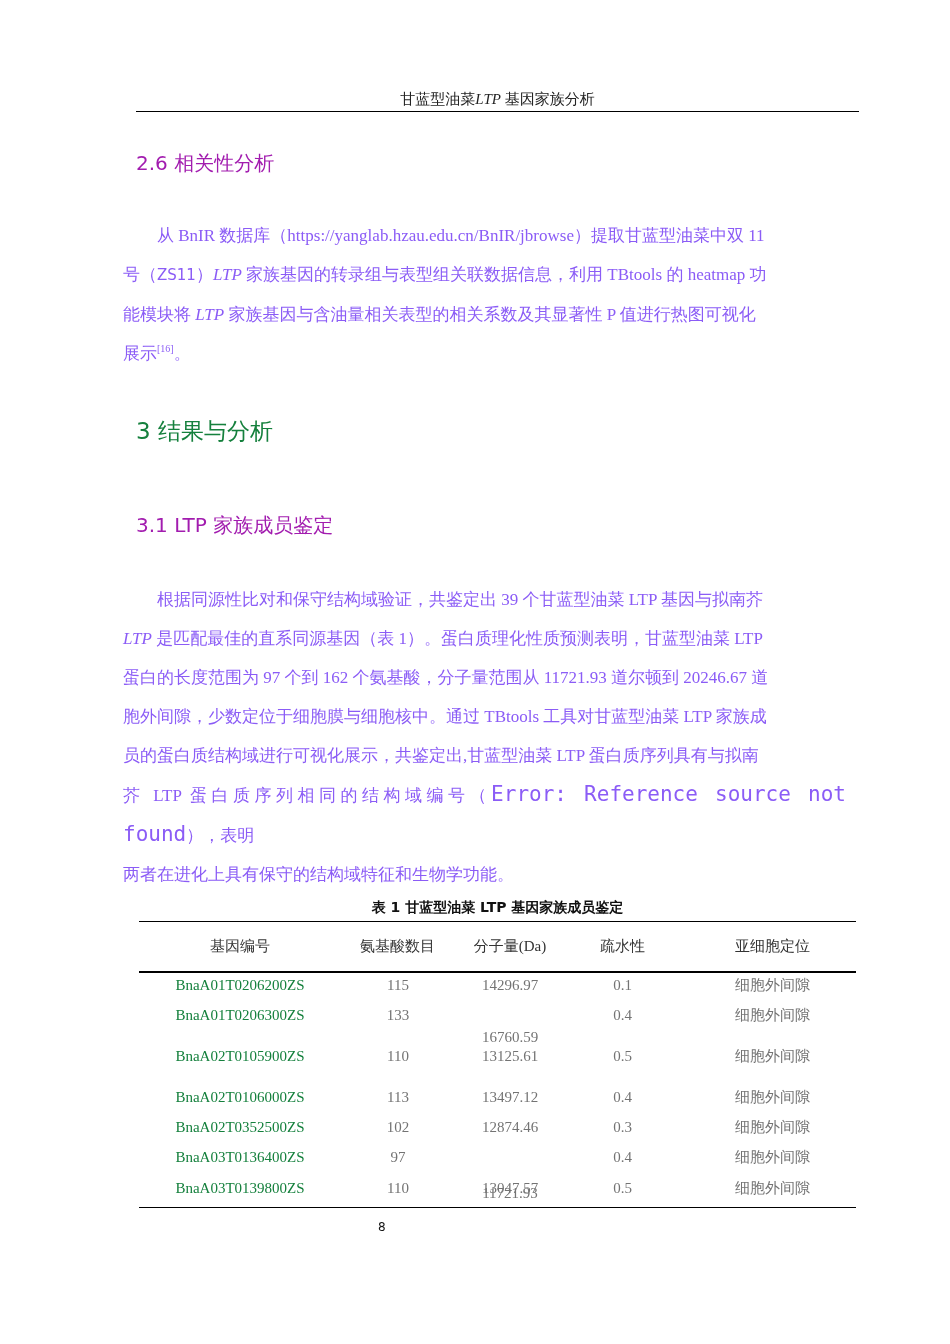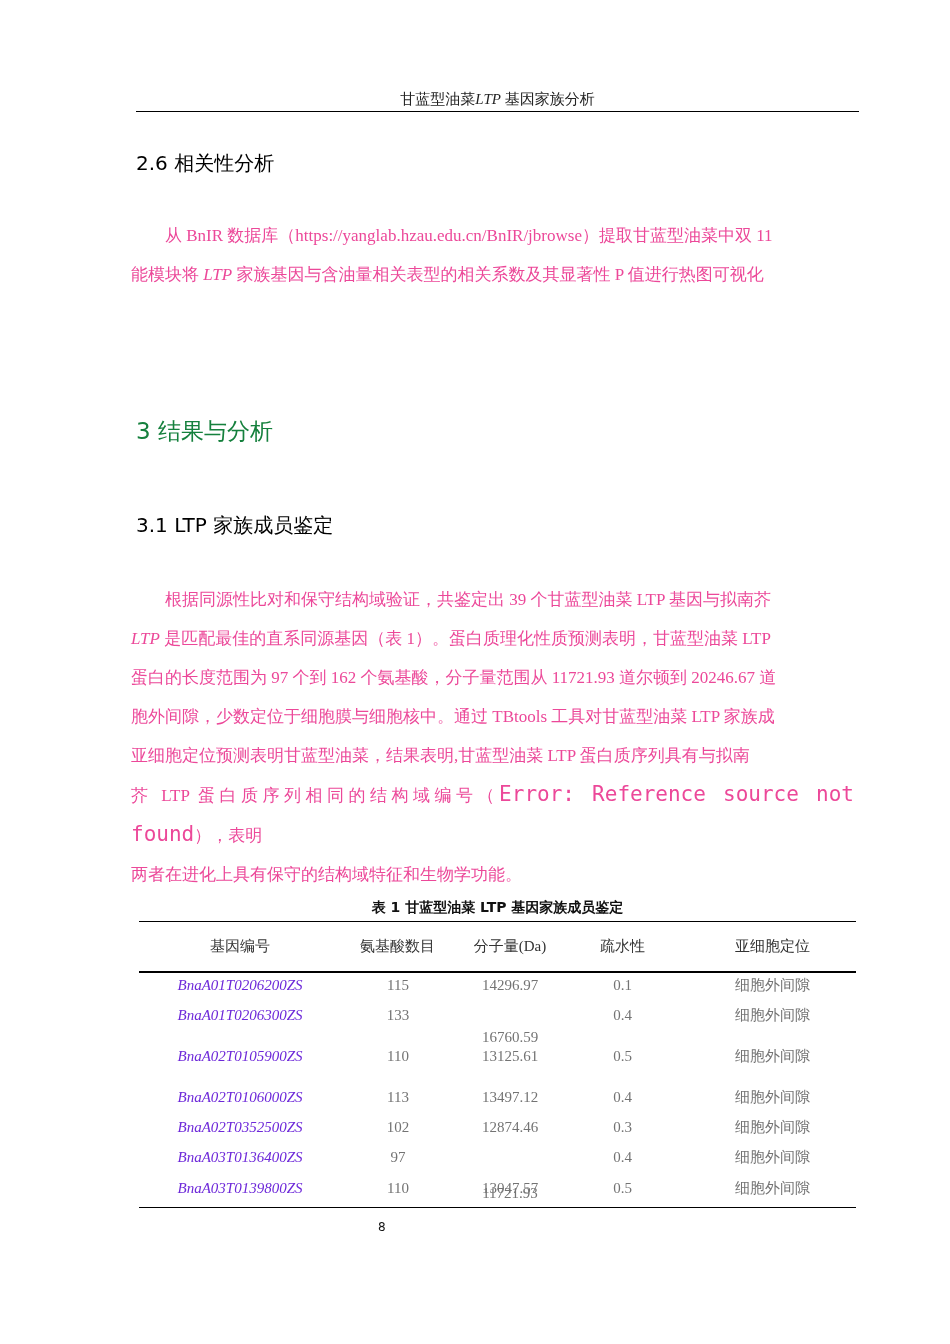--- a/index.html
+++ b/index.html
@@ -1,55 +1,57 @@
 <!DOCTYPE html>
 <html><head>
 <meta charset="utf-8">
 <style>
   html, body { margin: 0; padding: 0; background: #ffffff; }
   body { width: 950px; height: 1344px; position: relative; overflow: hidden; color: #111; font-family: "Liberation Serif", "DejaVu Serif", serif; }
   .page-header { position: absolute; left: 136px; top: 90px; width: 723px; text-align: center; font-size: 15px; color: #222; }
   .header-rule { position: absolute; left: 136px; top: 111px; width: 723px; height: 0; border-top: 1px solid #000; }
-  .h2 { position: absolute; left: 136px; font-family: "DejaVu Sans", "Liberation Sans", sans-serif; font-size: 20px; color: #000000; }
+  .h2 { position: absolute; left: 136px; font-family: "DejaVu Sans", "Liberation Sans", sans-serif; font-size: 20px; color: #a21caf; }
   .h1 { position: absolute; left: 136px; font-family: "DejaVu Sans", "Liberation Sans", sans-serif; font-size: 23px; color: #15803d; }
-  .para { position: absolute; left: 131px; width: 723px; font-size: 17px; line-height: 39px; text-align: justify; text-indent: 34px; color: #ec4899; }
+  .para { position: absolute; left: 123px; width: 723px; font-size: 17px; line-height: 39px; text-align: justify; text-indent: 34px; color: #8b5cf6; }
   .para i { font-style: italic; }
   .mono { font-family: "DejaVu Sans Mono", "Liberation Mono", monospace; font-size: 21px; }
   .sans { font-family: "DejaVu Sans", sans-serif; font-size: 15px; }
   sup { font-size: 10px; vertical-align: 7px; line-height: 0; }
   .caption { position: absolute; left: 136px; top: 899px; width: 723px; text-align: center; font-family: "DejaVu Sans", "Liberation Sans", sans-serif; font-size: 14px; font-weight: bold; color: #111; }
   .tbl-top { position: absolute; left: 139px; top: 921px; width: 717px; border-top: 1px solid #000; }
   .tbl-mid { position: absolute; left: 139px; top: 971px; width: 717px; border-top: 2px solid #000; }
   .tbl-bot { position: absolute; left: 139px; top: 1207px; width: 717px; border-top: 1px solid #000; }
   .th { position: absolute; top: 922px; height: 48px; display: flex; align-items: center; justify-content: center; text-align: center; font-size: 15px; line-height: 18px; color: #333; }
   .cell { position: absolute; height: 24px; line-height: 24px; text-align: center; font-size: 15px; color: #737373; }
-  .gene { font-style: italic; color: #6d28d9; }
+  .gene { color: #15803d; }
   .page-num { position: absolute; left: 378px; top: 1220px; font-family: "DejaVu Sans", sans-serif; font-size: 12px; color: #111; }
 </style>
 </head>
 <body>
 
 <div class="page-header"><span>甘蓝型油菜</span><i>LTP</i><span> 基因家族分析</span></div>
 <div class="header-rule"></div>
 
 <div class="h2" style="top:150px;">2.6 相关性分析</div>
 <div class="para" style="top:216px;">
   <div>从 BnIR 数据库（https://yanglab.hzau.edu.cn/BnIR/jbrowse）提取甘蓝型油菜中双 11</div>
+  <div style="text-indent:0"><span>号（</span><span class="sans">ZS11</span><span>）</span><i>LTP</i><span> 家族基因的转录组与表型组关联数据信息，利用 TBtools 的 heatmap 功</span></div>
   <div style="text-indent:0"><span>能模块将 </span><i>LTP</i><span> 家族基因与含油量相关表型的相关系数及其显著性 P 值进行热图可视化</span></div>
+  <div style="text-indent:0"><span>展示</span><sup>[16]</sup><span>。</span></div>
 </div>
 
 <div class="h1" style="top:416px;">3  结果与分析</div>
 
 <div class="h2" style="top:512px;">3.1  LTP 家族成员鉴定</div>
 <div class="para" style="top:580px;">
   <div>根据同源性比对和保守结构域验证，共鉴定出 39 个甘蓝型油菜 LTP 基因与拟南芥</div>
   <div style="text-indent:0"><i>LTP</i><span> 是匹配最佳的直系同源基因（表 1）。蛋白质理化性质预测表明，甘蓝型油菜 LTP</span></div>
   <div style="text-indent:0">蛋白的长度范围为 97 个到 162 个氨基酸，分子量范围从 11721.93 道尔顿到 20246.67 道</div>
   <div style="text-indent:0">胞外间隙，少数定位于细胞膜与细胞核中。通过 TBtools 工具对甘蓝型油菜 LTP 家族成</div>
-  <div style="text-indent:0">亚细胞定位预测表明甘蓝型油菜，结果表明,甘蓝型油菜 LTP 蛋白质序列具有与拟南</div>
+  <div style="text-indent:0">员的蛋白质结构域进行可视化展示，共鉴定出,甘蓝型油菜 LTP 蛋白质序列具有与拟南</div>
   <div style="text-indent:0"><span>芥 LTP 蛋白质序列相同的结构域编号（</span><span class="mono">Error: Reference source not found</span><span>），表明</span></div>
   <div style="text-indent:0">两者在进化上具有保守的结构域特征和生物学功能。</div>
 </div>
 
 <div class="caption">表 1 甘蓝型油菜 LTP 基因家族成员鉴定</div>
 <div class="tbl-top"></div>
 <div class="tbl-mid"></div>
 <div class="tbl-bot"></div>
 
 <div class="th" style="left:150px;width:180px;">基因编号</div>

